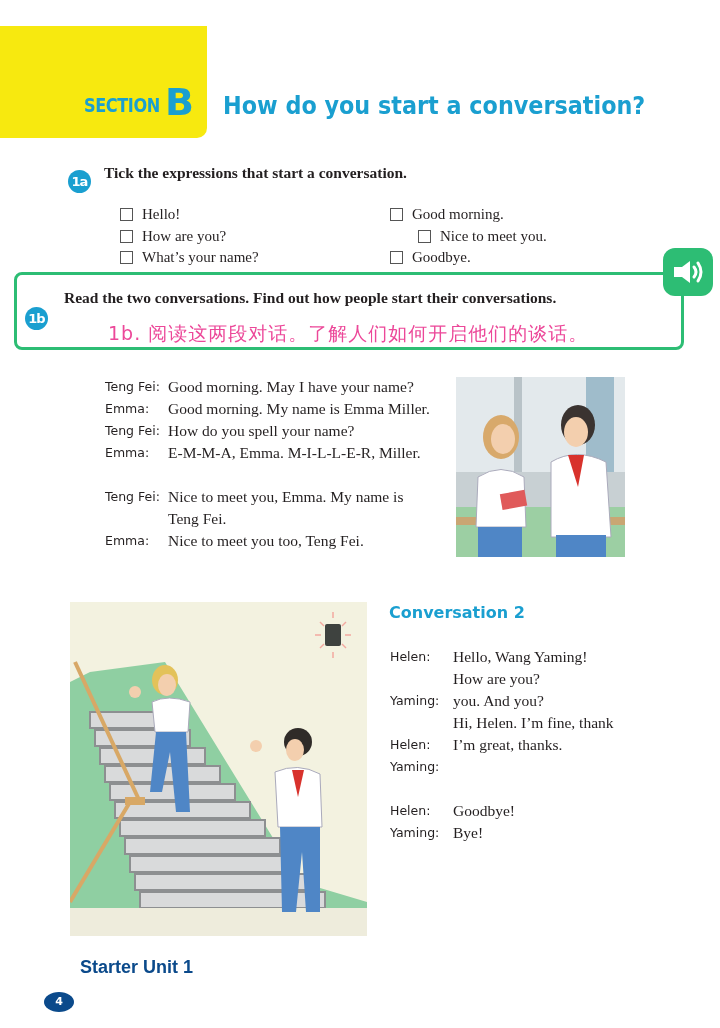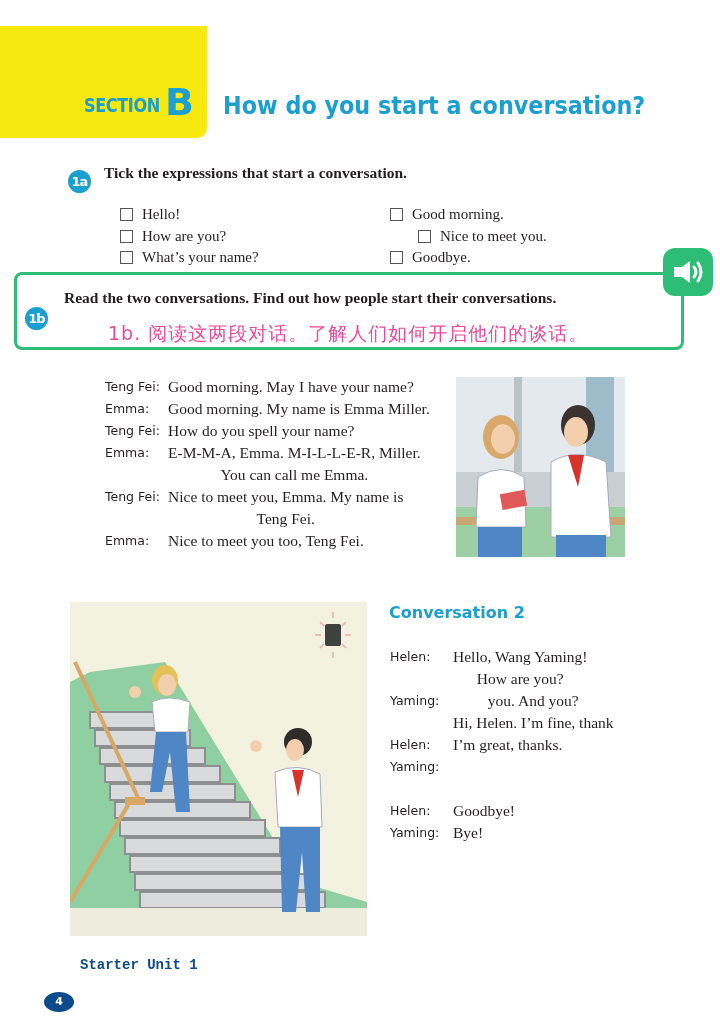--- a/index.html
+++ b/index.html
@@ -16,26 +16,26 @@
        font-size:13px;text-align:center;line-height:23px;font-family:"DejaVu Sans","Liberation Sans",sans-serif;letter-spacing:-1px;}
   .instr{position:absolute;font-weight:bold;font-size:15.5px;white-space:nowrap;}
   .check-row{position:absolute;font-size:15px;white-space:nowrap;display:flex;align-items:center;margin-left:16px;}
   .box{display:inline-block;width:11px;height:11px;border:1px solid #555;margin-right:9px;background:#fff;}
   .frame-1b{position:absolute;left:14px;top:272px;width:670px;height:78px;border:3px solid #2dbd74;border-radius:8px;box-sizing:border-box;}
   .audio-btn{position:absolute;left:663px;top:248px;width:50px;height:48px;background:#2dbd74;border-radius:12px;display:flex;align-items:center;justify-content:center;}
   .cn-line{position:absolute;left:108px;top:321px;font-size:19px;color:#ec4899;white-space:nowrap;
        font-family:"DejaVu Sans","Liberation Sans",sans-serif;letter-spacing:1px;}
   .dialog-line{position:absolute;display:flex;white-space:nowrap;}
   .spk{font-family:"DejaVu Sans","Liberation Sans",sans-serif;font-size:12.5px;color:#231f20;}
-  .utt{font-size:15.5px;line-height:22px;text-align:center;}
+  .utt{font-size:15.5px;line-height:22px;}
   .conv2-title{position:absolute;left:389px;top:603px;color:#1a9fd0;font-weight:bold;font-size:16px;font-family:"DejaVu Sans","Liberation Sans",sans-serif;}
   .pic{position:absolute;overflow:hidden;}
   .footer-badge{position:absolute;left:44px;top:992px;width:30px;height:20px;border-radius:50%;background:#0b4a8b;color:#fff;font-size:11px;
        font-weight:bold;text-align:center;line-height:20px;font-family:"DejaVu Sans","Liberation Sans",sans-serif;}
-  .footer-text{position:absolute;left:80px;top:957px;color:#0b4a8b;font-size:14px;font-weight:bold;font-family:Liberation Mono, monospace;}
+  .footer-text{position:absolute;left:80px;top:957px;color:#0b4a8b;font-size:18px;font-weight:bold;font-family:Liberation Sans, sans-serif;}
 </style>
 </head>
 <body>
 
 <div class="yellow-tab"></div>
 <div class="section-label">SECTION</div>
 <div class="section-letter">B</div>
 <div class="page-title">How do you start a conversation?</div>
 
 <div class="badge" style="left:68px;top:170px;">1a</div>
@@ -89,21 +89,20 @@
     <span class="utt">Good morning. My name is Emma Miller.</span>
   </div>
   <div class="dialog-line" style="left:105px;top:420px;">
     <span class="spk" style="width:63px;padding-top:3px;">Teng Fei:</span>
     <span class="utt">How do you spell your name?</span>
   </div>
   <div class="dialog-line" style="left:105px;top:442px;">
     <span class="spk" style="width:63px;padding-top:3px;">Emma:</span>
     <span class="utt" style="display:flex;flex-direction:column;">
       <span>E-M-M-A, Emma. M-I-L-L-E-R, Miller.</span>
-      <span>You can call me Emma.</span>
     </span>
   </div>
   <div class="dialog-line" style="left:105px;top:486px;">
     <span class="spk" style="width:63px;padding-top:3px;">Teng Fei:</span>
     <span class="utt" style="display:flex;flex-direction:column;">
       <span>Nice to meet you, Emma. My name is</span>
       <span>Teng Fei.</span>
     </span>
   </div>
   <div class="dialog-line" style="left:105px;top:530px;">

